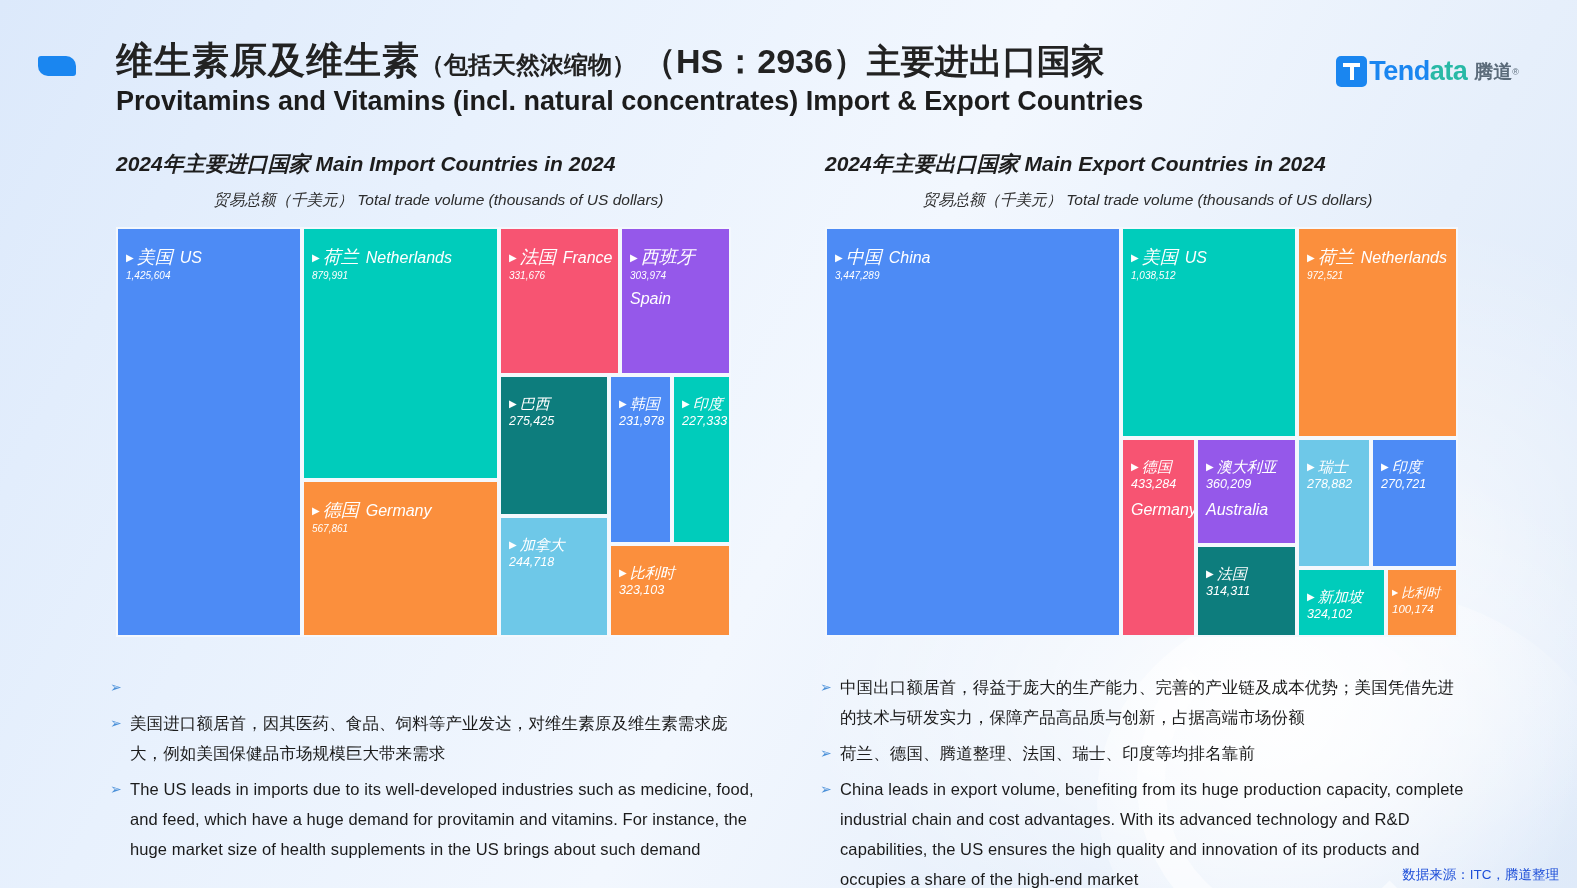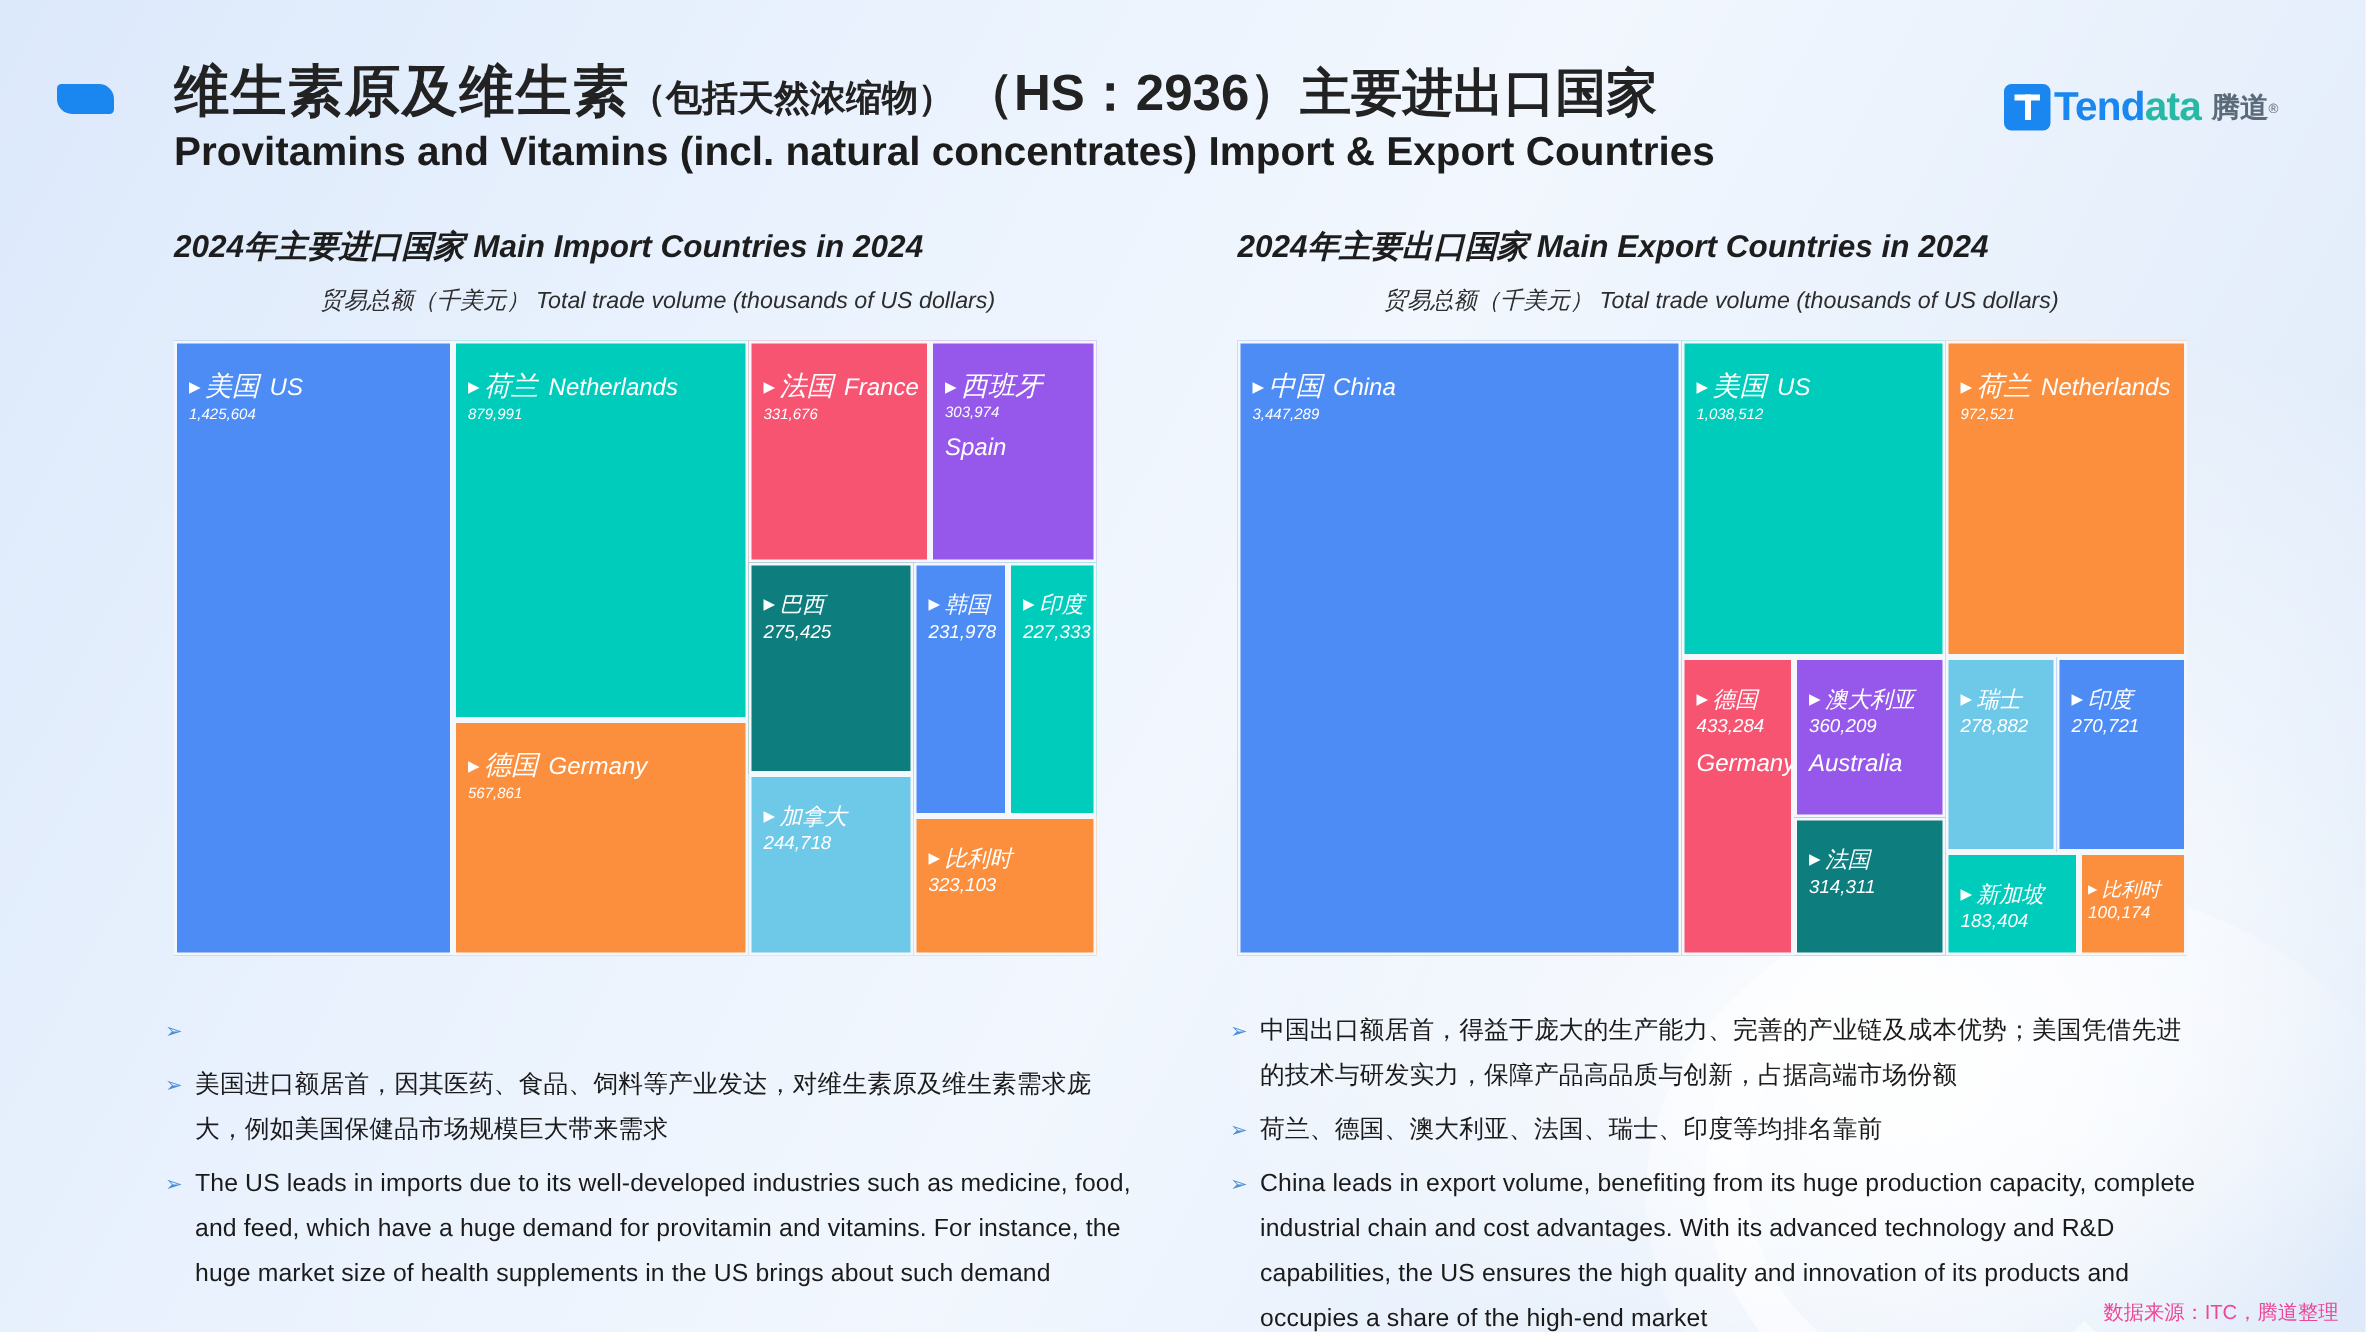--- a/index.html
+++ b/index.html
@@ -121,21 +121,21 @@
     color: #4a90d9; font-size: 14px; flex: none; width: 20px;
     line-height: 30px; text-align: left;
   }
   .bullet .txt {
     font-size: 16.5px; color: #1b1b1b; line-height: 30px; letter-spacing: 0.1px;
   }
   .bullet.en .txt { font-size: 16.5px; }
 
   .source {
     position: absolute; right: 18px; bottom: 4px;
-    font-size: 13.5px; color: #ec4899; white-space: nowrap;
+    font-size: 13.5px; color: #1d4ed8; white-space: nowrap;
   }
 </style>
 </head>
 <body>
 
 <div class="swirl"></div>
 <div class="swirl2"></div>
 
 <div class="header">
   <div class="hdr-mark"></div>
@@ -300,21 +300,21 @@
           <span class="caret">▶</span>
           <span class="cn">印度</span>
         </div>
         <div class="val">270,721</div>
       </div>
       <div class="tile small" style="left: 472px; top: 341px; width: 89px; height: 69px; background: rgb(0, 204, 187);">
         <div class="row1">
           <span class="caret">▶</span>
           <span class="cn">新加坡</span>
         </div>
-        <div class="val">183,404</div>
+        <div class="val">324,102</div>
       </div>
       <div class="tile tiny" style="left: 561px; top: 341px; width: 72px; height: 69px; background: rgb(251, 143, 61);">
         <div class="row1">
           <span class="caret">▶</span>
           <span class="cn">比利时</span>
         </div>
         <div class="val">100,174</div>
       </div>
     </div>
 </div>
@@ -332,21 +332,21 @@
       <span class="txt">The US leads in imports due to its well-developed industries such as medicine, food, and feed, which have a huge demand for provitamin and vitamins. For instance, the huge market size of health supplements in the US brings about such demand</span>
     </div>
   </div>
 <div class="bullets bl-right" id="bullets-export">
     <div class="bullet">
       <span class="arrow">➢</span>
       <span class="txt">中国出口额居首，得益于庞大的生产能力、完善的产业链及成本优势；美国凭借先进的技术与研发实力，保障产品高品质与创新，占据高端市场份额</span>
     </div>
     <div class="bullet">
       <span class="arrow">➢</span>
-      <span class="txt">荷兰、德国、澳大利亚、法国、瑞士、印度等均排名靠前</span>
+      <span class="txt">荷兰、德国、腾道整理、法国、瑞士、印度等均排名靠前</span>
     </div>
     <div class="bullet en">
       <span class="arrow">➢</span>
       <span class="txt">China leads in export volume, benefiting from its huge production capacity, complete industrial chain and cost advantages. With its advanced technology and R&amp;D capabilities, the US ensures the high quality and innovation of its products and occupies a share of the high-end market</span>
     </div>
   </div>
 
 <div class="source">数据来源：ITC，腾道整理</div>
 
 </body></html>

